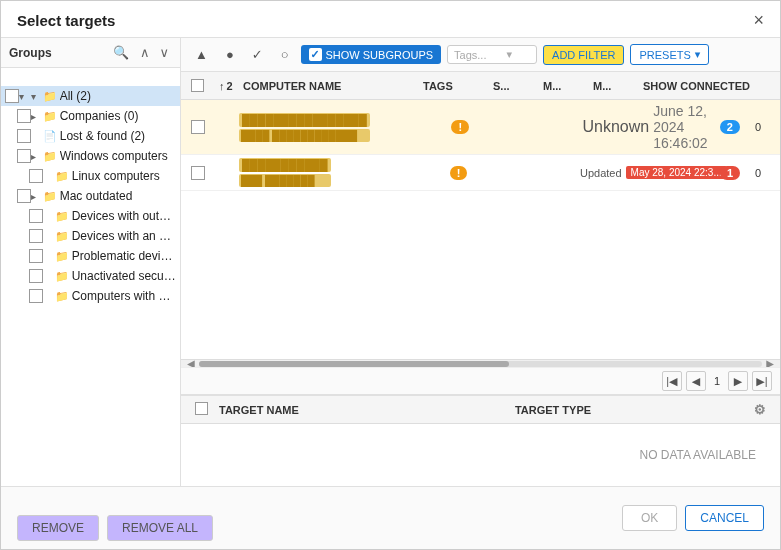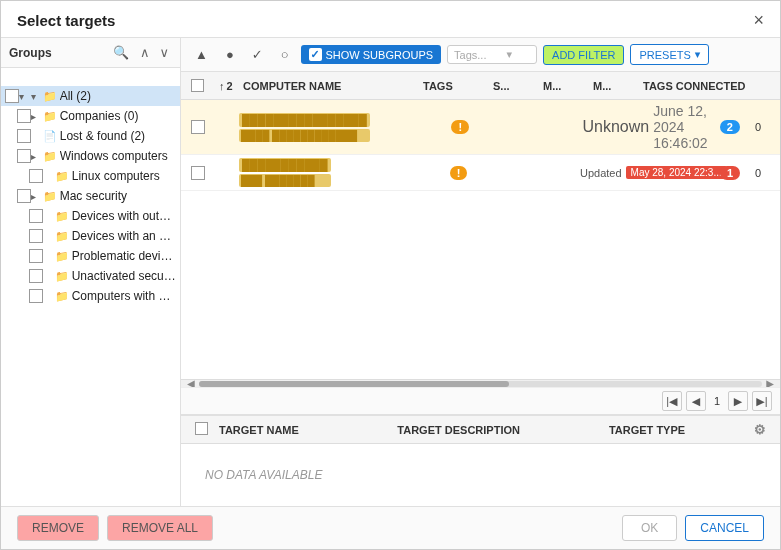--- a/index.html
+++ b/index.html
@@ -22,21 +22,21 @@
     .tree-item .label { font-size: 12px; color: #222; overflow: hidden; text-overflow: ellipsis; }
     .indent1 { padding-left: 16px; }
     .indent2 { padding-left: 28px; }
     .main-panel { flex: 1; display: flex; flex-direction: column; overflow: hidden; }
     .toolbar { display: flex; align-items: center; padding: 6px 8px; gap: 6px; border-bottom: 1px solid #e0e0e0; background: #fafafa; }
     .toolbar-btn { background: none; border: 1px solid transparent; cursor: pointer; padding: 2px 5px; font-size: 13px; color: #555; border-radius: 2px; }
     .show-subgroups-btn { display: flex; align-items: center; gap: 4px; background: #1976d2; color: #fff; border: none; border-radius: 3px; padding: 3px 8px; font-size: 11px; cursor: pointer; }
     .show-subgroups-btn .cb { width: 13px; height: 13px; background: #fff; border-radius: 2px; display: flex; align-items: center; justify-content: center; }
     .show-subgroups-btn .cb-check { color: #1976d2; font-size: 11px; font-weight: bold; }
     .tags-dropdown { display: flex; align-items: center; border: 1px solid #ccc; border-radius: 3px; padding: 2px 6px; font-size: 11px; color: #aaa; gap: 20px; background: #fff; cursor: pointer; min-width: 90px; }
-    .add-filter-btn { border: 1px solid #1976d2; color: #1976d2; background: #bef264; border-radius: 3px; padding: 3px 8px; font-size: 11px; cursor: pointer; }
+    .add-filter-btn { border: 1px solid #1976d2; color: #1976d2; background: #fde047; border-radius: 3px; padding: 3px 8px; font-size: 11px; cursor: pointer; }
     .presets-btn { display: flex; align-items: center; gap: 4px; border: 1px solid #1976d2; color: #1976d2; background: #fff; border-radius: 3px; padding: 3px 8px; font-size: 11px; cursor: pointer; }
     .table-container { flex: 1; overflow: hidden; display: flex; flex-direction: column; }
     .table-header { display: flex; align-items: center; background: #f5f5f5; border-bottom: 1px solid #ddd; padding: 0 4px; min-height: 28px; }
     .th { font-size: 11px; font-weight: 600; color: #333; padding: 4px 6px; display: flex; align-items: center; gap: 2px; white-space: nowrap; }
     .th.sortable { cursor: pointer; }
     .col-cb { width: 28px; flex-shrink: 0; }
     .col-num { width: 24px; flex-shrink: 0; }
     .col-name { width: 180px; flex-shrink: 0; }
     .col-tags { width: 70px; flex-shrink: 0; }
     .col-s { width: 50px; flex-shrink: 0; }
@@ -73,25 +73,25 @@
     .page-btn { background: none; border: 1px solid #ccc; border-radius: 2px; font-size: 11px; cursor: pointer; width: 20px; height: 20px; display: flex; align-items: center; justify-content: center; color: #555; }
     .page-num { font-size: 11px; color: #333; padding: 0 4px; }
     .bottom-section { border-top: 2px solid #e0e0e0; }
     .bottom-table-header { display: flex; align-items: center; background: #f5f5f5; border-bottom: 1px solid #ddd; padding: 0 8px; min-height: 28px; }
     .bottom-th { font-size: 11px; font-weight: 600; color: #333; padding: 4px 6px; }
     .bcol-cb { width: 24px; }
     .bcol-name { flex: 1; }
     .bcol-desc { flex: 1.2; }
     .bcol-type { flex: 0.8; }
     .bcol-gear { width: 24px; }
-    .no-data { text-align: left; font-size: 12px; color: #999; padding: 24px; font-style: italic; }
+    .no-data { text-align: right; font-size: 12px; color: #999; padding: 24px; }
     .dialog-footer { display: flex; align-items: center; justify-content: space-between; padding: 8px 16px; border-top: 1px solid #e0e0e0; background: #fafafa; }
     .footer-left { display: flex; gap: 8px; }
     .footer-right { display: flex; gap: 8px; }
-    .btn-remove { border: 1px solid #ccc; background: #fca5a5; color: #555; border-radius: 3px; padding: 5px 14px; font-size: 12px; cursor: pointer; }
+    .btn-remove { border: 1px solid #ccc; background: #c4b5fd; color: #555; border-radius: 3px; padding: 5px 14px; font-size: 12px; cursor: pointer; margin-top: 20px; }
     .btn-ok { border: 1px solid #ccc; background: #fff; color: #aaa; border-radius: 3px; padding: 5px 18px; font-size: 12px; cursor: pointer; }
     .btn-cancel { border: 1px solid #1976d2; background: #fff; color: #1976d2; border-radius: 3px; padding: 5px 14px; font-size: 12px; cursor: pointer; font-weight: 500; }
     .gear-icon { color: #888; font-size: 13px; cursor: pointer; }
     .cb-square { width: 14px; height: 14px; border: 1px solid #999; background: #fff; display: inline-block; flex-shrink: 0; }
   </style>
 </head>
 <body>
 
 <div class="dialog">
 
@@ -146,21 +146,21 @@
           <span class="cb-square"></span>
           <span class="toggle">&nbsp;</span>
           <span class="folder-icon">📁</span>
           <span class="label">Linux computers</span>
         </div>
 
         <div class="tree-item indent1">
           <span class="cb-square"></span>
           <span class="toggle">▸</span>
           <span class="folder-icon">📁</span>
-          <span class="label">Mac security</span>
+          <span class="label">Mac outdated</span>
         </div>
 
         <div class="tree-item indent2">
           <span class="cb-square"></span>
           <span class="toggle">&nbsp;</span>
           <span class="folder-icon">📁</span>
           <span class="label">Devices with outdated modules</span>
         </div>
 
         <div class="tree-item indent2">
@@ -225,21 +225,21 @@
           <div class="th col-num">
             <span>↑</span>2
           </div>
           <div class="th col-name sortable">
             <span>COMPUTER NAME</span>
           </div>
           <div class="th col-tags">TAGS</div>
           <div class="th col-s">S...</div>
           <div class="th col-m">M...</div>
           <div class="th col-m2">M...</div>
-          <div class="th col-last">TAGS CONNECTED</div>
+          <div class="th col-last">SHOW CONNECTED</div>
           <div class="th col-a">A...</div>
 
         </div>
         <div class="table-body">
 
           <div class="table-row highlight">
             <div class="cell cell-cb">
               <span class="cb-square"></span>
             </div>
             <div class="cell cell-num"></div>
@@ -309,21 +309,20 @@
           <button class="page-btn">▶|</button>
         </div>
       </div>
 
       <div class="bottom-section">
         <div class="bottom-table-header">
           <div class="bottom-th bcol-cb">
             <span class="cb-square" style="width:13px;height:13px;"></span>
           </div>
           <div class="bottom-th bcol-name">TARGET NAME</div>
-          <div class="bottom-th bcol-desc">TARGET DESCRIPTION</div>
           <div class="bottom-th bcol-type">TARGET TYPE</div>
           <div class="bottom-th bcol-gear">
             <span class="gear-icon">⚙</span>
           </div>
         </div>
         <div class="no-data">NO DATA AVAILABLE</div>
       </div>
     </div>
   </div>
 

